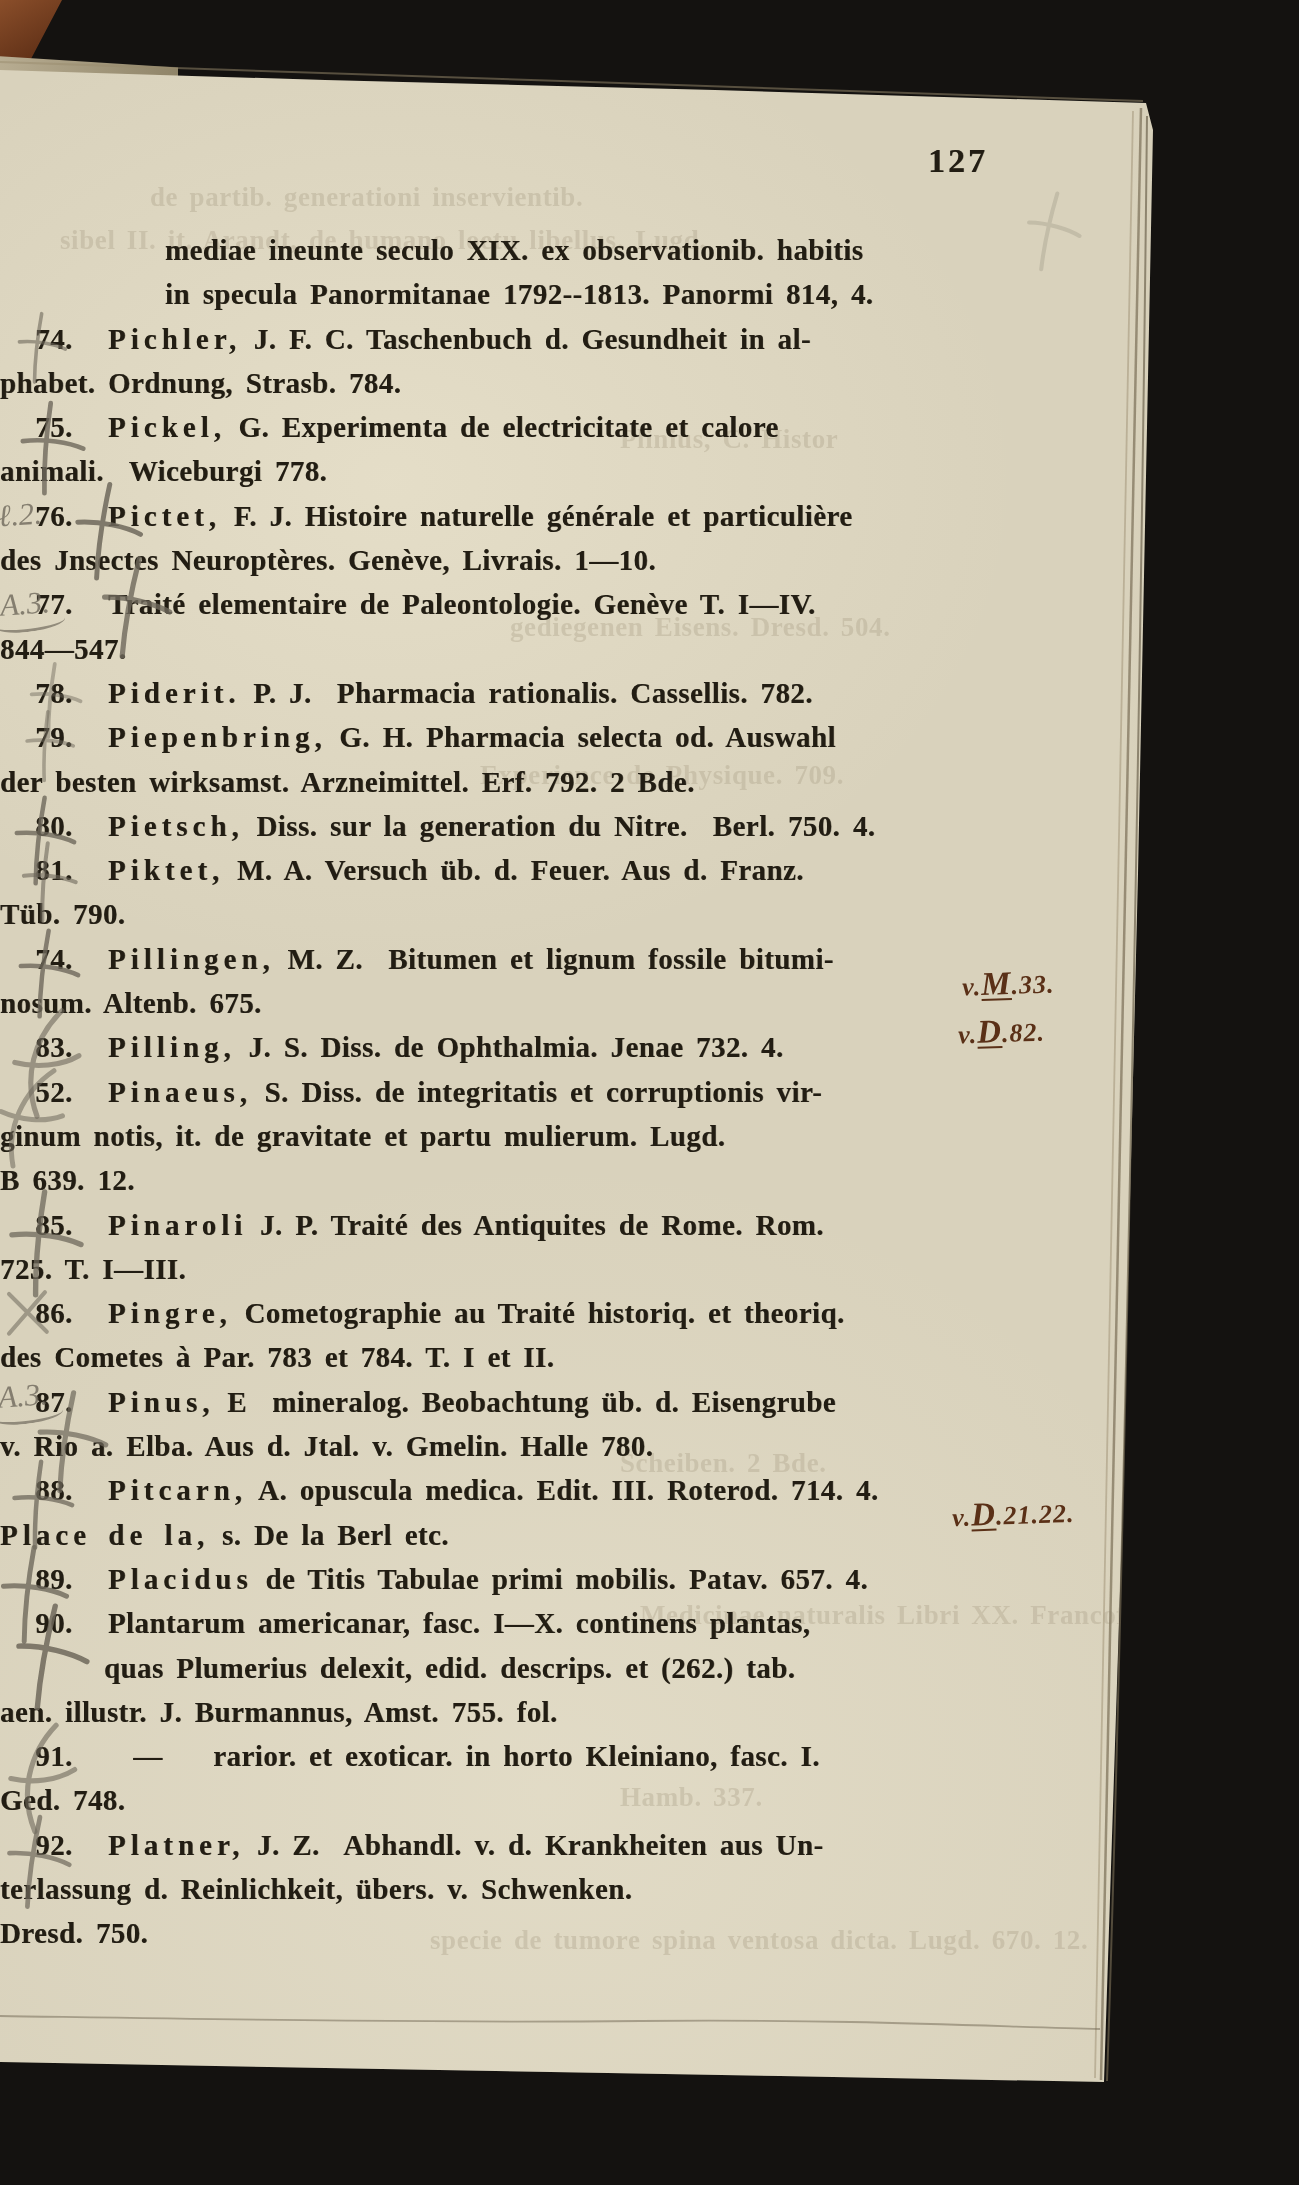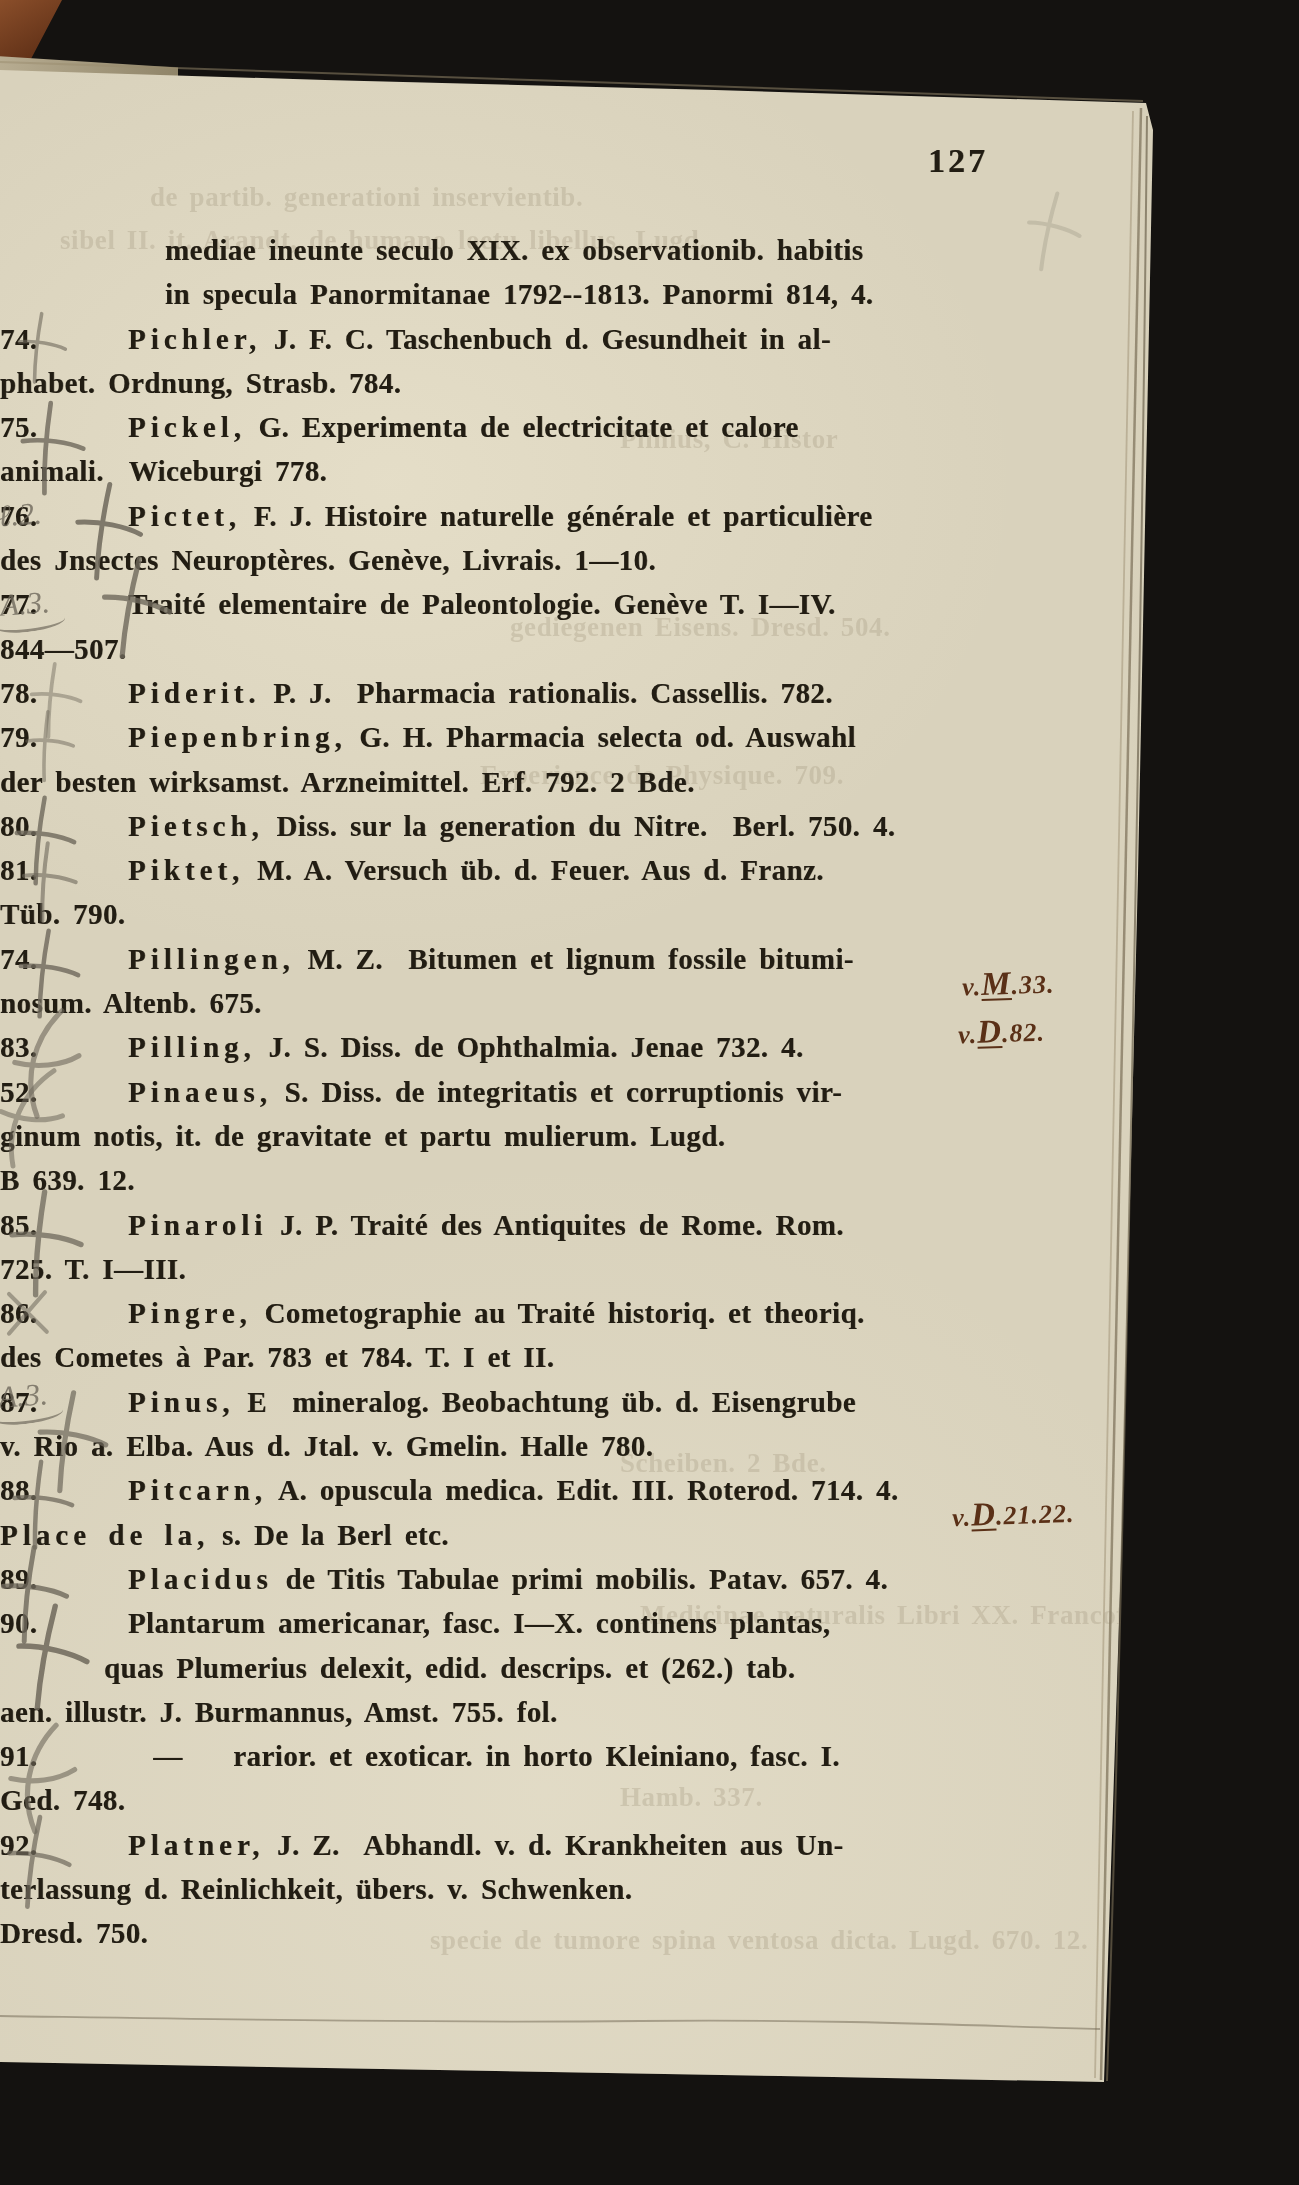--- a/index.html
+++ b/index.html
@@ -44,21 +44,21 @@
   #text-block{position:absolute;left:0;top:228px;width:1299px;z-index:2;}
   .line{
     height:44.3px;line-height:44.3px;white-space:pre;
     font-size:29px;font-weight:700;color:var(--text-ink);
     letter-spacing:.4px;word-spacing:5px;
     text-shadow:.45px .35px 0 rgba(32,27,16,.5);
   }
   .ind-deep{padding-left:165px;}
   .ind-cont{}
   .ind-cont2{padding-left:104px;}
-  .num{display:inline-block;width:108px;text-align:left;margin-right:20px;}
+  .num{display:inline-block;width:108px;text-align:center;}
   .sperr{letter-spacing:5px;}
   .ghost{
     position:absolute;z-index:1;white-space:pre;
     font-weight:700;font-size:27px;color:#a89d84;opacity:.34;
     filter:blur(.7px);letter-spacing:.6px;word-spacing:4px;
   }
   .pencil-svg{position:absolute;z-index:4;}
   .pencil-text{
     position:absolute;z-index:4;white-space:pre;
     font-style:italic;font-size:31px;font-weight:400;color:var(--pencil);
@@ -92,21 +92,21 @@
   <div id="text-block">
       <div class="line ind-deep"><span>mediae ineunte seculo XIX. ex observationib. habitis</span></div>
       <div class="line ind-deep"><span>in specula Panormitanae 1792--1813. Panormi 814, 4.</span></div>
       <div class="line ind-num"><span class="num">74.</span><span class="sperr">Pichler,</span><span> J. F. C. Taschenbuch d. Gesundheit in al-</span></div>
       <div class="line ind-cont"><span>phabet. Ordnung, Strasb. 784.</span></div>
       <div class="line ind-num"><span class="num">75.</span><span class="sperr">Pickel,</span><span> G. Experimenta de electricitate et calore</span></div>
       <div class="line ind-cont"><span>animali.  Wiceburgi 778.</span></div>
       <div class="line ind-num"><span class="num">76.</span><span class="sperr">Pictet,</span><span> F. J. Histoire naturelle générale et particulière</span></div>
       <div class="line ind-cont"><span>des Jnsectes Neuroptères. Genève, Livrais. 1—10.</span></div>
       <div class="line ind-num"><span class="num">77.</span><span>Traité elementaire de Paleontologie. Genève T. I—IV.</span></div>
-      <div class="line ind-cont"><span>844—507.</span></div>
+      <div class="line ind-cont"><span>844—547.</span></div>
       <div class="line ind-num"><span class="num">78.</span><span class="sperr">Piderit.</span><span> P. J.  Pharmacia rationalis. Cassellis. 782.</span></div>
       <div class="line ind-num"><span class="num">79.</span><span class="sperr">Piepenbring,</span><span> G. H. Pharmacia selecta od. Auswahl</span></div>
       <div class="line ind-cont"><span>der besten wirksamst. Arzneimittel. Erf. 792. 2 Bde.</span></div>
       <div class="line ind-num"><span class="num">80.</span><span class="sperr">Pietsch,</span><span> Diss. sur la generation du Nitre.  Berl. 750. 4.</span></div>
       <div class="line ind-num"><span class="num">81.</span><span class="sperr">Piktet,</span><span> M. A. Versuch üb. d. Feuer. Aus d. Franz.</span></div>
       <div class="line ind-cont"><span>Tüb. 790.</span></div>
       <div class="line ind-num"><span class="num">74.</span><span class="sperr">Pillingen,</span><span> M. Z.  Bitumen et lignum fossile bitumi-</span></div>
       <div class="line ind-cont"><span>nosum. Altenb. 675.</span></div>
       <div class="line ind-num"><span class="num">83.</span><span class="sperr">Pilling,</span><span> J. S. Diss. de Ophthalmia. Jenae 732. 4.</span></div>
       <div class="line ind-num"><span class="num">52.</span><span class="sperr">Pinaeus,</span><span> S. Diss. de integritatis et corruptionis vir-</span></div>

